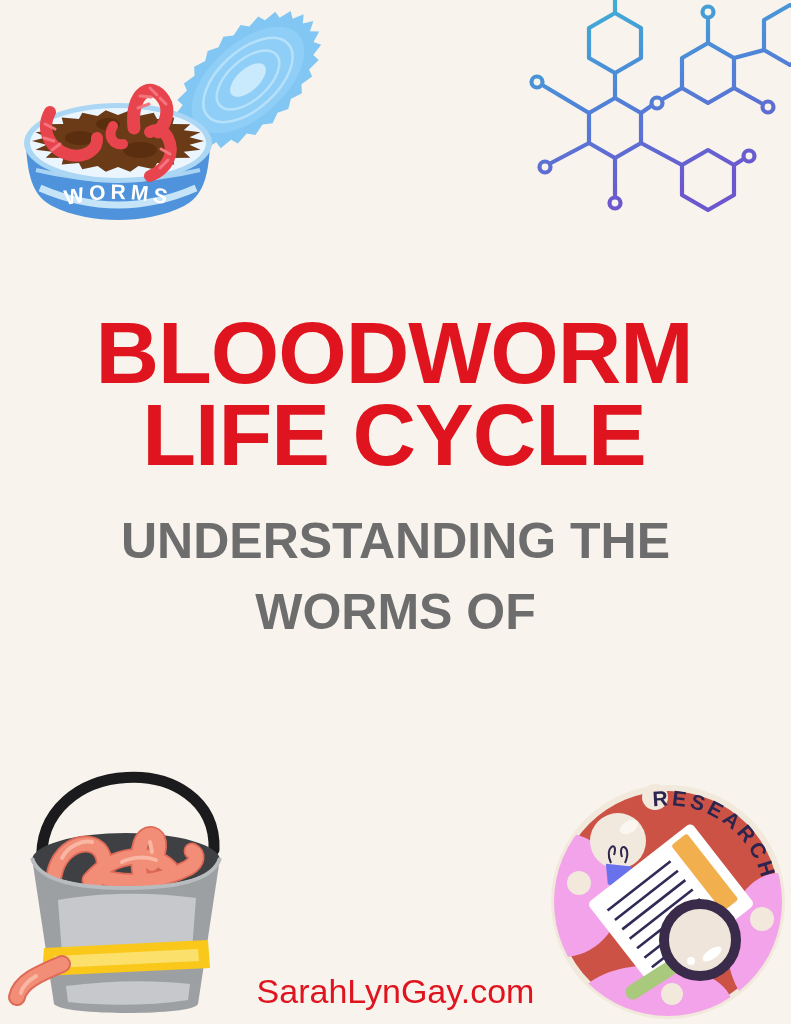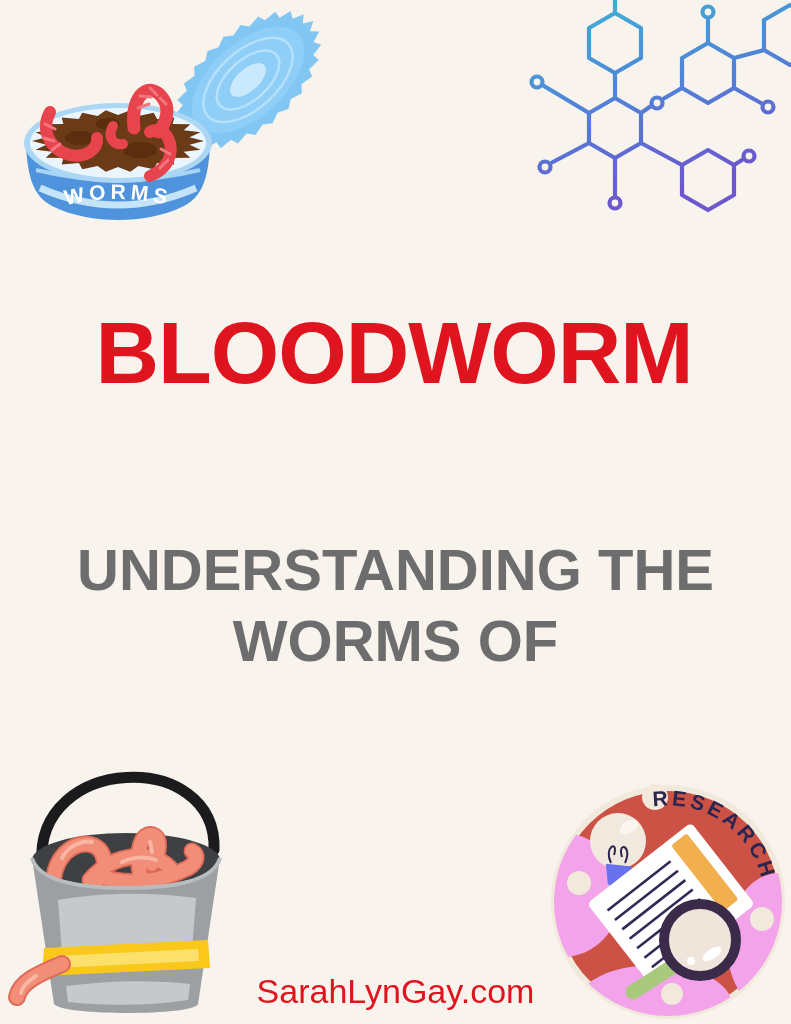--- a/index.html
+++ b/index.html
@@ -14,23 +14,23 @@
   #canSvg{left:0;top:0;}
   #molSvg{left:521px;top:0;}
   #bucketSvg{left:2px;top:754px;}
   #badgeSvg{left:541px;top:777px;}
   .title{
     position:absolute;top:312px;left:0;right:3px;
     text-align:center;color:#E0141E;
     font-size:88px;font-weight:700;line-height:82px;letter-spacing:-1px;
   }
   .subtitle{
-    position:absolute;top:534px;left:0;right:0;
+    position:absolute;top:506px;left:0;right:0;
     text-align:center;color:#6D6D6D;
-    font-size:58px;font-weight:700;line-height:71px;letter-spacing:0px;
+    font-size:50px;font-weight:700;line-height:71px;letter-spacing:0px;
   }
   .footer{
     position:absolute;top:972px;left:0;right:0;
     text-align:center;color:#E0141E;
     font-size:34px;font-weight:400;letter-spacing:0px;
   }
   svg text{font-family:"Liberation Sans", sans-serif;}
 </style>
 </head>
 <body>
@@ -119,20 +119,21 @@
       <circle cx="94" cy="203" r="5.5"></circle>
       <circle cx="136" cy="103" r="5.5"></circle>
       <circle cx="187" cy="12" r="5.5"></circle>
       <circle cx="247" cy="107" r="5.5"></circle>
       <circle cx="228" cy="156" r="5.5"></circle>
     </g>
   </svg>
 
   <div class="title">
     <div>BLOODWORM</div>
+    <div>LIFE CYCLE</div>
   </div>
 
   <div class="subtitle">
     <div>UNDERSTANDING THE</div>
     <div>WORMS OF</div>
   </div>
 
   <svg id="bucketSvg" class="illu" width="250" height="270" viewBox="0 0 250 270">
 
     <path d="M40,110 C32,0 216,-6 212,96" fill="none" stroke="#1B1B1D" stroke-width="11" stroke-linecap="round"></path>

